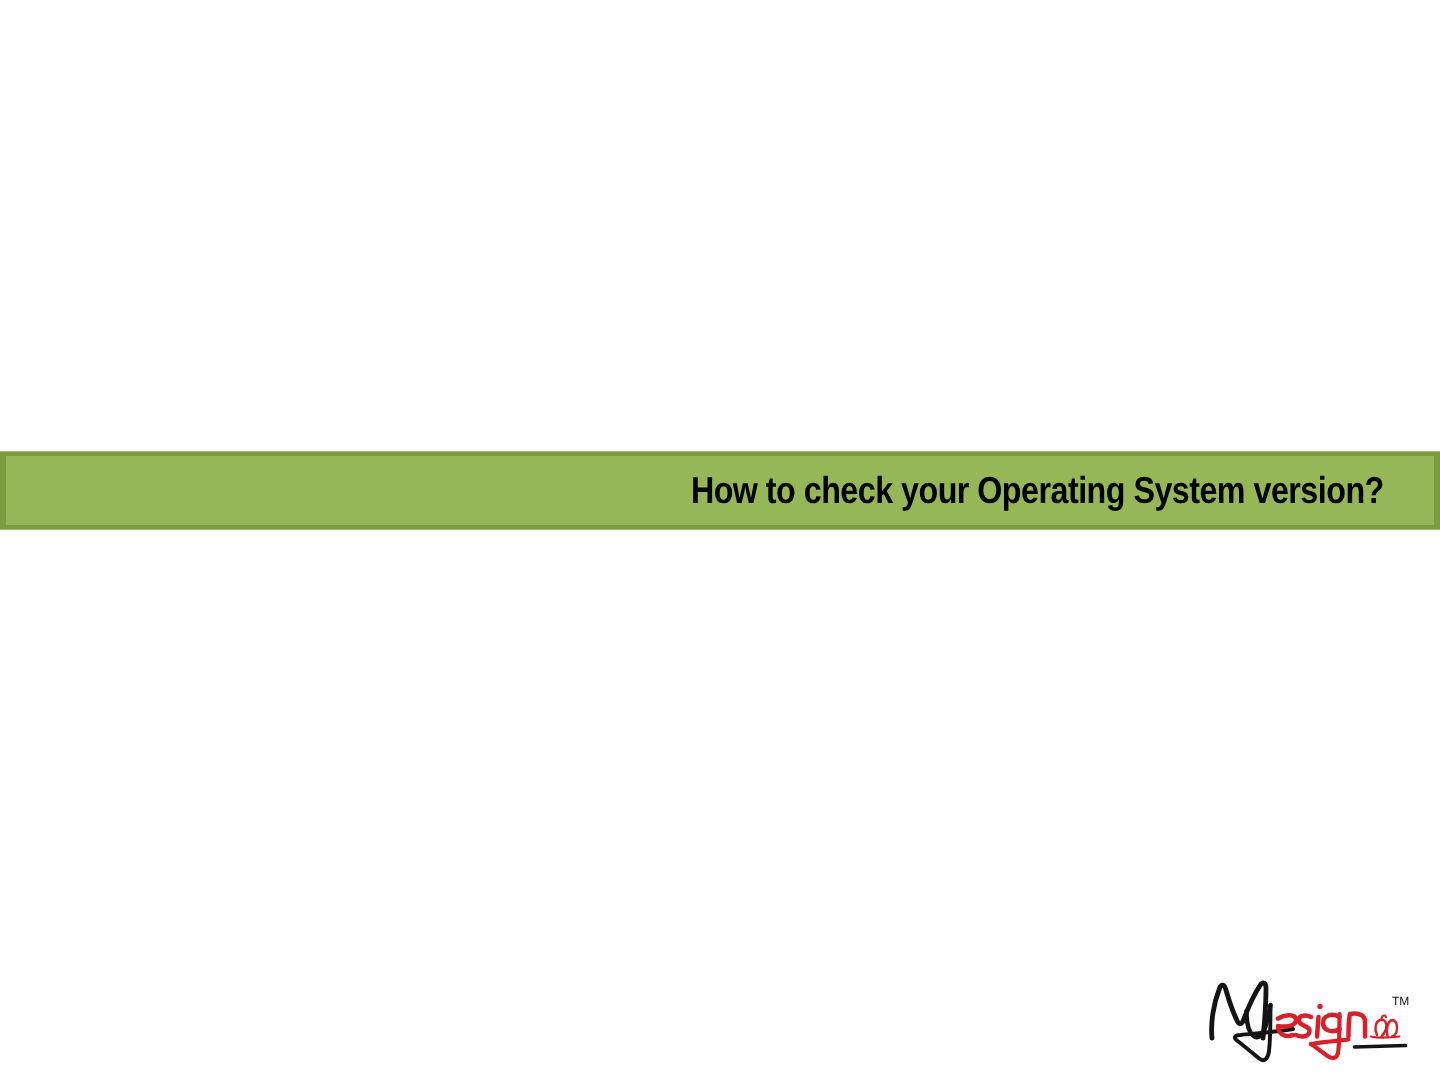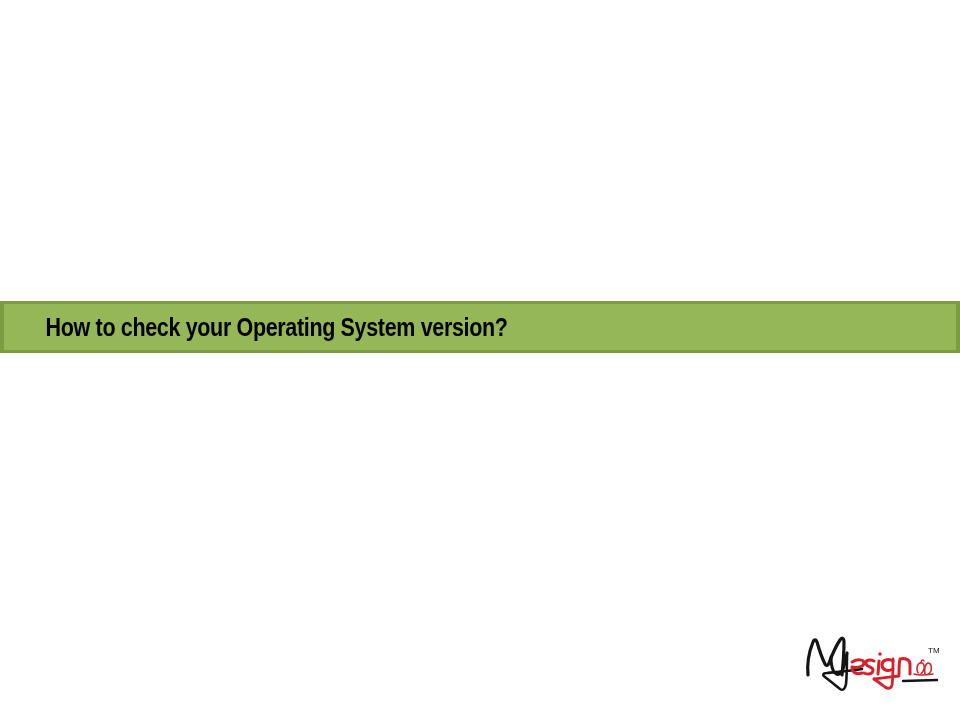--- a/index.html
+++ b/index.html
@@ -29,21 +29,21 @@
     top: 301px;
     width: 960px;
     height: 52px;
     box-sizing: border-box;
     background: #95b757;
     border: 3px solid #7d9c42;
     border-left: 0;
     border-right: 0;
     display: flex;
     align-items: center;
-    justify-content: flex-start;
+    justify-content: flex-end;
   }
   .title-banner::before {
     content: "";
     position: absolute;
     left: 0;
     top: 0;
     bottom: 0;
     width: 4px;
     background: #7d9c42;
   }
@@ -69,21 +69,21 @@
     line-height: 1;
     transform: scaleX(0.86);
     transform-origin: center center;
     margin-left: 8px;
   }
 
   
   .logo {
     position: absolute;
     left: 800px;
-    top: 631px;
+    top: 648px;
     width: 150px;
     height: 64px;
   }
   .logo svg {
     display: block;
     width: 150px;
     height: 64px;
   }
 </style>
 </head>

